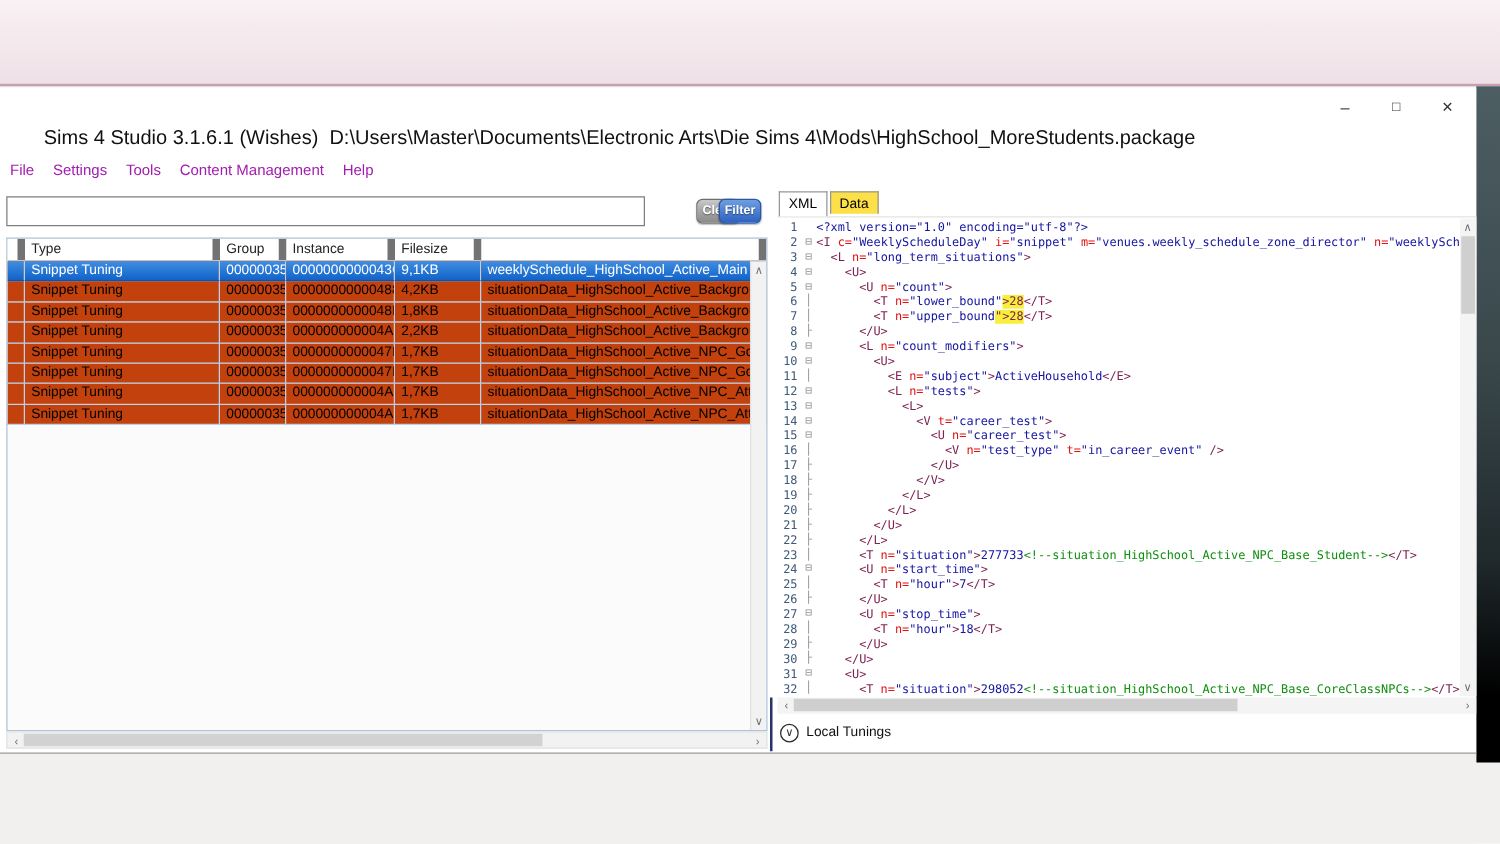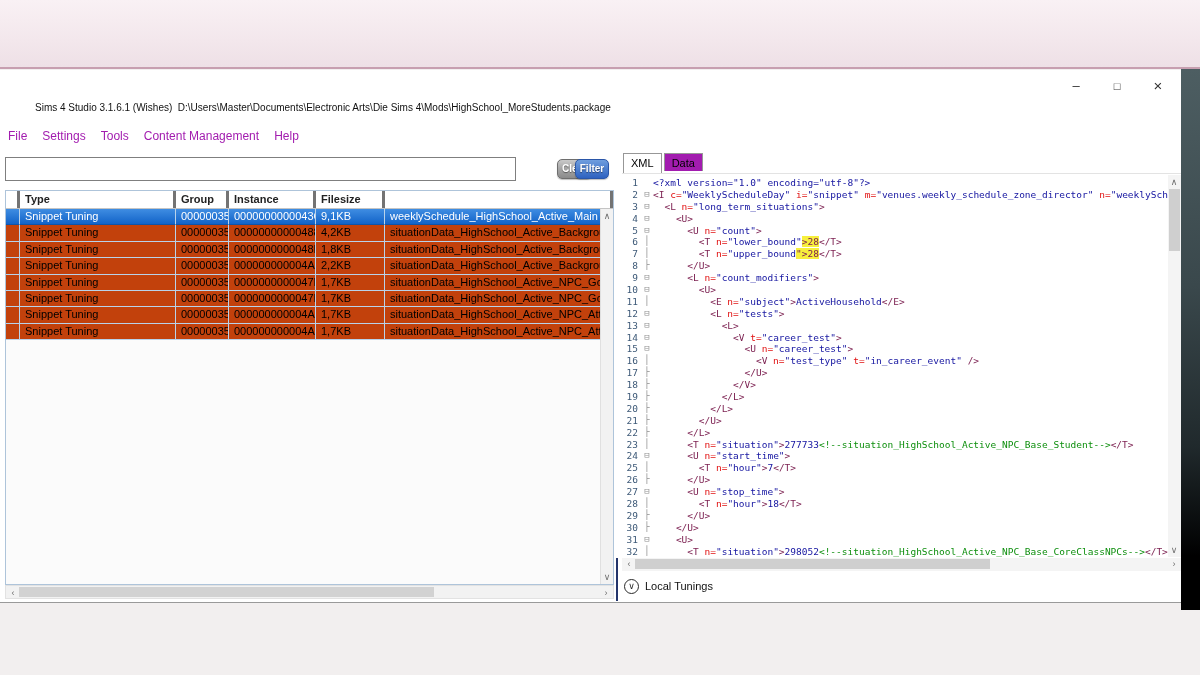--- a/index.html
+++ b/index.html
@@ -13,42 +13,42 @@
   .band-right { position:absolute; left:1181px; top:69px; width:19px; height:541px;
     background:linear-gradient(180deg,#4d5e62 0%,#3a484c 40%,#20292c 70%,#000 90%); }
   .band-bottom { position:absolute; left:0; top:603px; width:1181px; height:72px; background:#f2efef; }
 
   
   .window { position:absolute; left:0; top:70px; width:1181px; height:533px; background:#fff;
     border-bottom:1px solid #9a9a9a; }
   .win-controls { position:absolute; top:5px; right:8px; display:flex; }
   .win-btn { width:30px; height:22px; margin-left:11px; text-align:center; line-height:22px;
     color:#333; font-size:13px; cursor:default; }
-  .title-text { position:absolute; left:35px; top:32px; font-size:10px; color:#111; white-space:pre; }
+  .title-text { position:absolute; left:35px; top:32px; font-size:16px; color:#111; white-space:pre; }
 
   .menubar { position:absolute; left:7px; top:57px; display:flex; gap:13px; font-size:12px; color:#a21caf; }
   .menu-item { padding:2px 1px; }
 
   
   .search-input { position:absolute; left:5px; top:87px; width:511px; height:24px;
     border:1px solid #7f7f7f; background:#fff; font-size:12px; padding:0 4px; }
   .pill-btn { position:absolute; height:20px; border-radius:5px; color:#fff; font-size:10px;
     font-weight:bold; text-align:center; line-height:18px; text-shadow:0 1px 1px rgba(0,0,0,.45);
     box-shadow:0 1px 1px rgba(0,0,0,.25); }
   .btn-clear { left:557px; top:89px; width:35px; border:1px solid #6e6e6e;
     background:linear-gradient(180deg,#c9c9c9 0%,#a9a9a9 45%,#8b8b8b 100%); }
   .btn-filter { left:575px; top:89px; width:34px; border:1px solid #2a56a8;
     background:linear-gradient(180deg,var(--filter_btn_light) 0%,var(--filter_btn_dark) 100%); }
 
   
   .table-wrap { position:absolute; left:5px; top:120px; width:609px; height:395px;
     border:1px solid #aec4da; background:#fbfbfb; overflow:hidden; }
   .thead { display:flex; height:18px; background:#fff; border-bottom:1px solid #c4c4c4;
     font-size:11px; color:#222; }
-  .thead .cell { border-right:3px solid #737373; padding:2px 0 0 5px; white-space:nowrap; overflow:hidden;font-weight:bold; }
+  .thead .cell { border-right:6px solid #737373; padding:2px 0 0 5px; white-space:nowrap; overflow:hidden; }
   .cell-sel  { flex:0 0 14px; }
   .cell-type { flex:0 0 156px; }
   .cell-grp  { flex:0 0 53px; }
   .cell-inst { flex:0 0 87px; }
   .cell-size { flex:0 0 69px; }
   .cell-name { flex:1 1 auto; }
   .trow { display:flex; height:16.4px; font-size:11px; color:#000; background:#c2410c; }
   .trow .cell { border-right:1px solid var(--grid_line); border-bottom:1px solid var(--grid_line);
     padding-left:5px; line-height:15px; white-space:nowrap; overflow:hidden; }
   .trow .cell-sel { padding-left:0; }
@@ -60,21 +60,21 @@
   .table-hscroll { position:absolute; left:5px; top:515px; width:609px; height:14px;
     background:#f2f2f2; border:1px solid #e2e2e2; }
   .hthumb { position:absolute; top:1px; height:10px; background:#d2d2d2; }
   .table-hscroll .hthumb { left:13px; width:415px; }
   .arrow { position:absolute; color:#6f6f6f; font-size:9px; line-height:12px; width:12px; text-align:center; }
 
   
   .right-panel { position:absolute; left:622px; top:83px; width:559px; height:450px; }
   .tabs { position:relative; height:20px; z-index:2; padding-left:1px; }
   .tab { display:inline-block; padding:3px 7px 2px 7px; font-size:11px; color:#000;
-    background:#a21caf; border:1px solid #979797; border-bottom:none; margin-right:2px; }
+    background:#fde047; border:1px solid #979797; border-bottom:none; margin-right:2px; }
   .tab.active { background:#fff; padding-bottom:4px; position:relative; top:0; }
   .editor { position:absolute; left:0; top:20px; width:559px; height:384px; background:#fff;
     overflow:hidden; padding-top:3px; border-top:1px solid #e3e3e3; }
   .codeline { display:flex; height:11.9px; line-height:11.9px;
     font-family:"DejaVu Sans Mono",monospace; font-size:9.5px; }
   .ln { flex:0 0 19px; text-align:right; padding-right:3px; color:#3e5a78; }
   .fold { flex:0 0 12px; text-align:center; color:#909090; font-size:9px; }
   .code { flex:1 1 auto; white-space:pre; overflow:hidden; color:#000; }
   .sg-p { color:var(--xml_string); }
   .sg-t { color:var(--xml_tag); }

